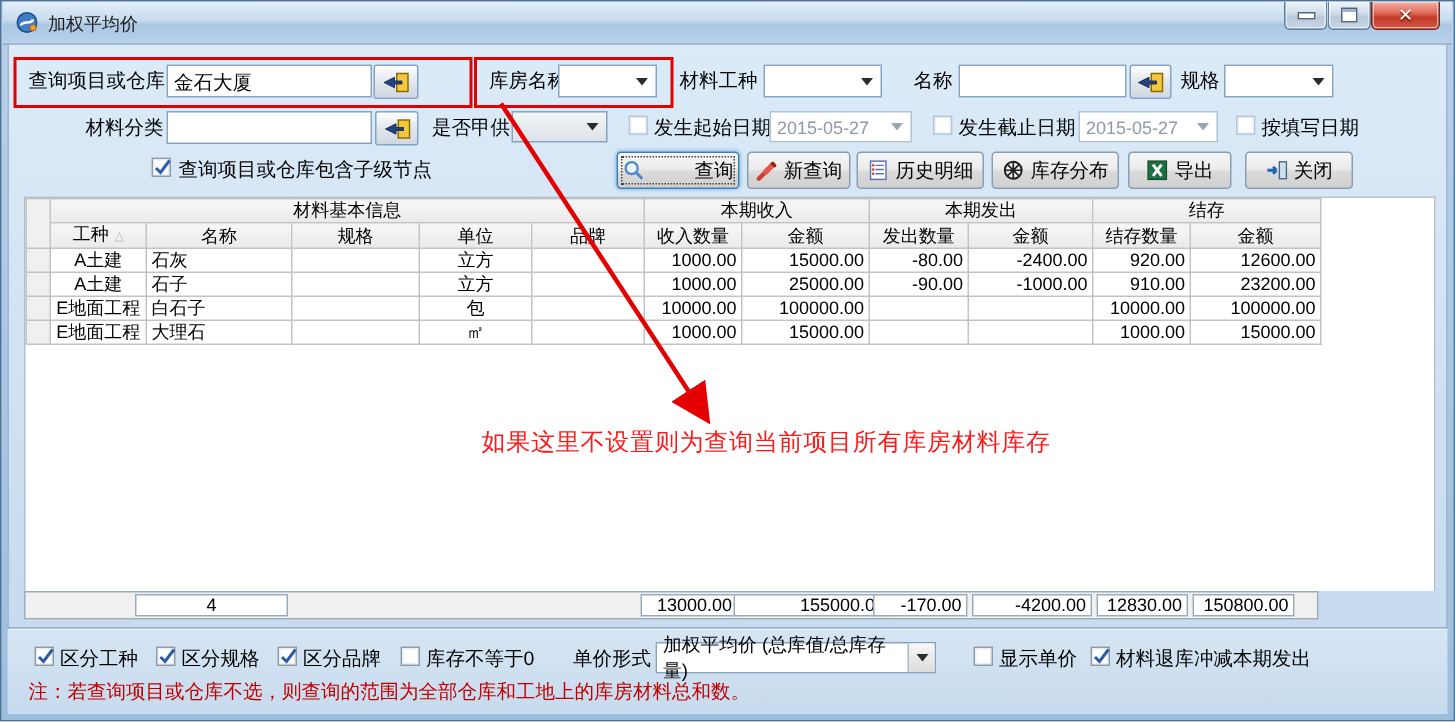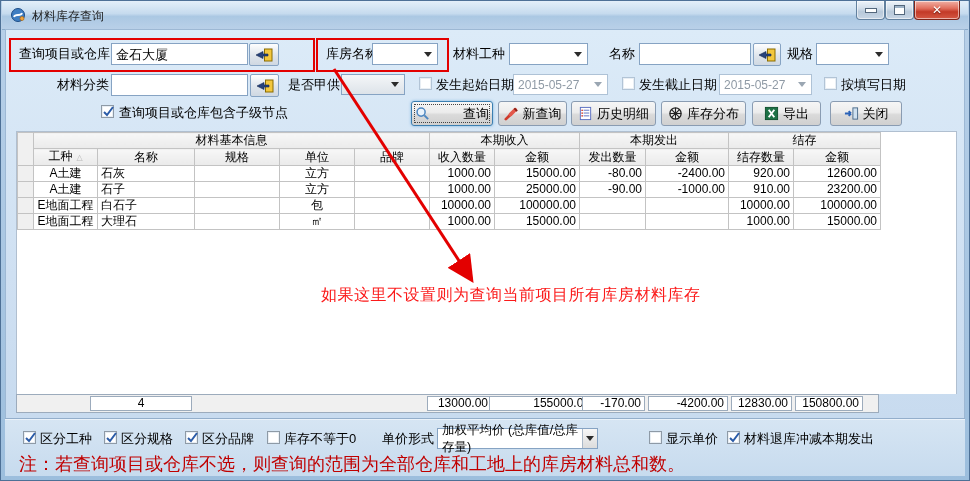--- a/index.html
+++ b/index.html
@@ -69,39 +69,39 @@
   .sort-glyph{font-size:8px;color:#b9b9b9;margin-left:4px;}
   .sumrow{position:absolute;left:15px;top:393px;width:863px;height:19px;box-sizing:border-box;
     background:#f0f0f0;border:1px solid #9cabbc;}
   .sumbox{position:absolute;top:1px;height:15px;box-sizing:border-box;background:#fff;
     border:1px solid #9cabbc;font-size:12px;line-height:13px;text-align:right;padding:0 3px;}
   .sumbox.center{text-align:center;}
   
   .panel{position:absolute;left:4px;right:4px;top:417px;bottom:4px;
     border-top:1px solid #93aecb;box-shadow:inset 0 1px 0 #eaf2fa;
     background:linear-gradient(180deg,#d6e5f3,#c7dbee);}
-  .note{position:absolute;left:18px;top:451px;font-size:18px;color:#c00000;white-space:nowrap;}
+  .note{position:absolute;left:18px;top:451px;font-size:13px;color:#c00000;white-space:nowrap;}
   
   .red-rect{position:absolute;border:2px solid #e30000;pointer-events:none;z-index:50;}
   .anno-svg{position:absolute;left:0;top:0;width:970px;height:481px;pointer-events:none;z-index:49;}
   .anno-text{position:absolute;left:320px;top:284px;font-size:16px;letter-spacing:.5px;
     color:#fb1a1a;white-space:nowrap;z-index:50;}
 </style>
 </head>
 <body>
 
 <div class="window">
 
   <div class="titlebar">
     <svg class="title-icon" viewBox="0 0 16 16">
       <circle cx="8" cy="8" r="6.5" fill="#3f7ec2" stroke="#1d4c86"></circle>
       <path d="M4,10 C5,6 11,10 12,6" stroke="#fff" stroke-width="1.8" fill="none"></path>
       <circle cx="12" cy="11.5" r="2" fill="#f2a33c" stroke="#b06a10" stroke-width="0.7"></circle>
     </svg>
-    <span class="title-text">材料库存查询</span>
+    <span class="title-text">加权平均价</span>
   </div>
   <div class="wbtn wbtn-min">
       <span class="glyph-min"></span>
     </div>
   <div class="wbtn wbtn-max">
       <span class="glyph-max"></span>
     </div>
   <div class="wbtn wbtn-close">
       <span class="glyph-x">✕</span>
     </div>
@@ -371,21 +371,21 @@
       </svg>
   </span>
   <span class="lbl" style="left:201px;top:429px;">区分品牌</span>
 
   <span class="cb" style="left:266px;top:430px;">
     
   </span>
   <span class="lbl" style="left:283px;top:429px;">库存不等于0</span>
 
   <span class="lbl" style="left:381px;top:429px;">单价形式</span>
-  <div class="combo btn3d" style="left:436px;top:427px;width:161px;height:21px;font-size:12.5px;">
+  <div class="combo btn3d" style="left:436px;top:427px;width:187px;height:21px;font-size:12.5px;">
     <span>加权平均价 (总库值/总库存量)</span>
     <span class="caret-box">
         <span class="caret"></span>
       </span>
   </div>
 
   <span class="cb" style="left:648px;top:430px;">
     
   </span>
   <span class="lbl" style="left:665px;top:429px;">显示单价</span>

